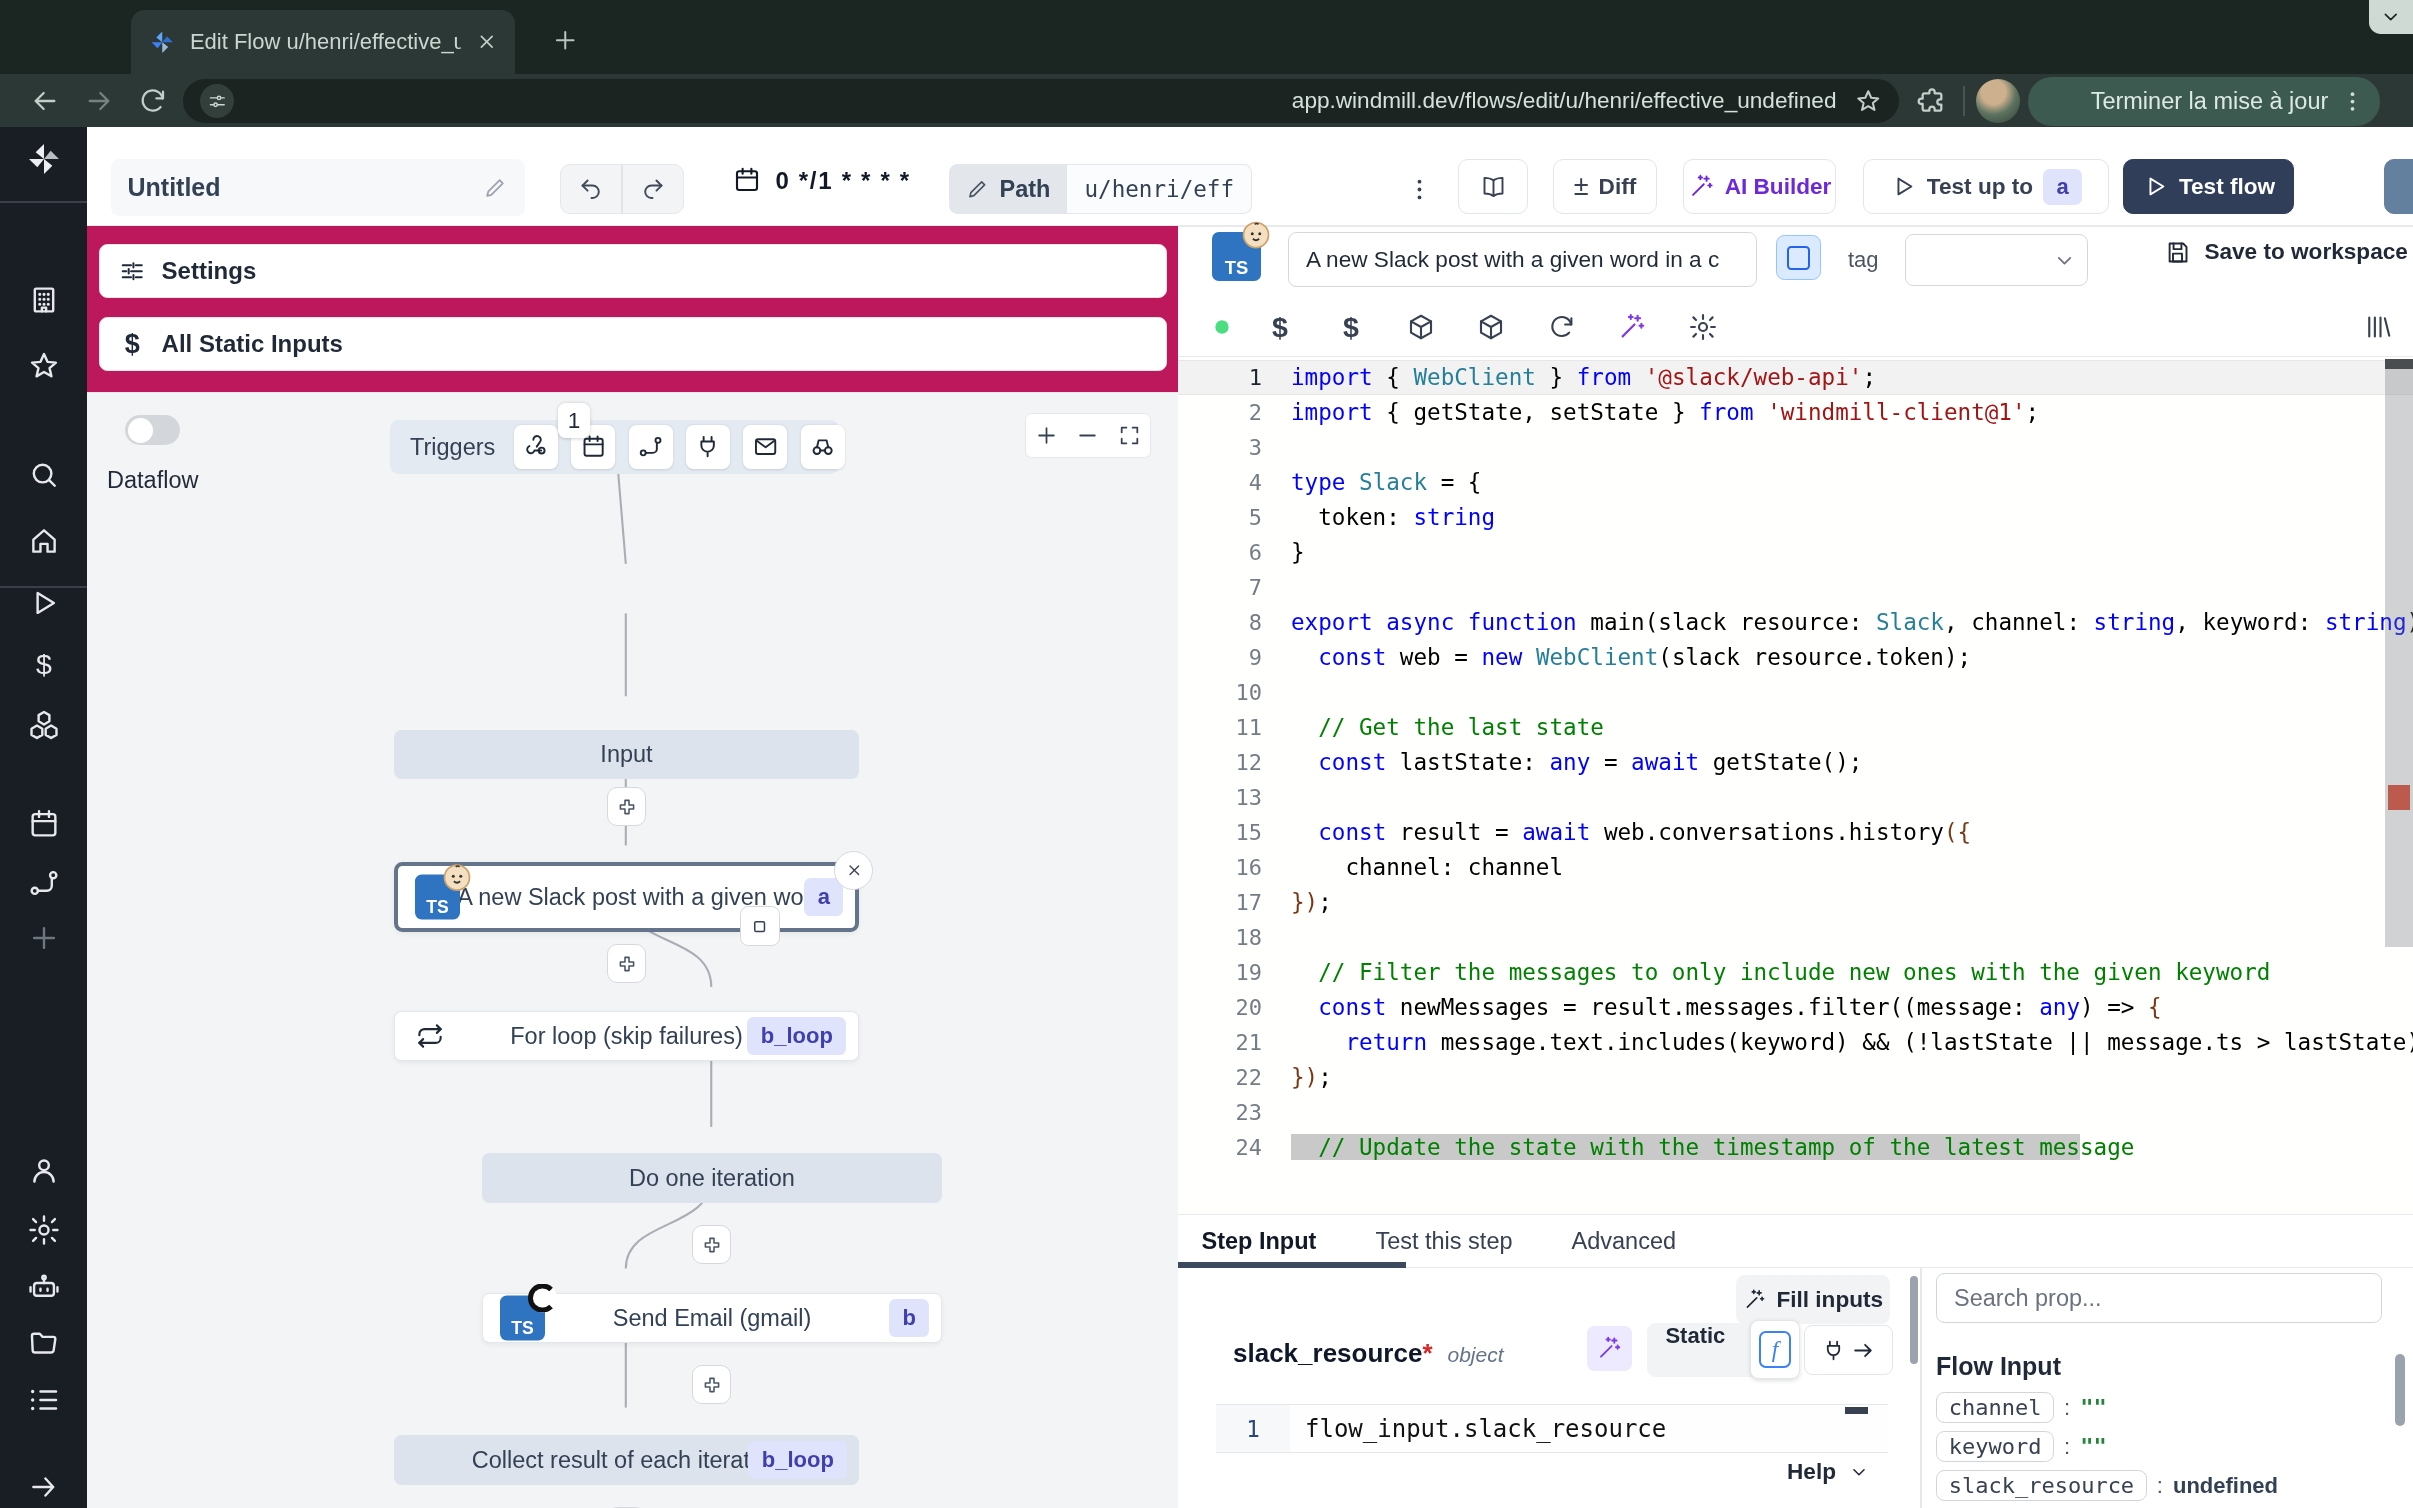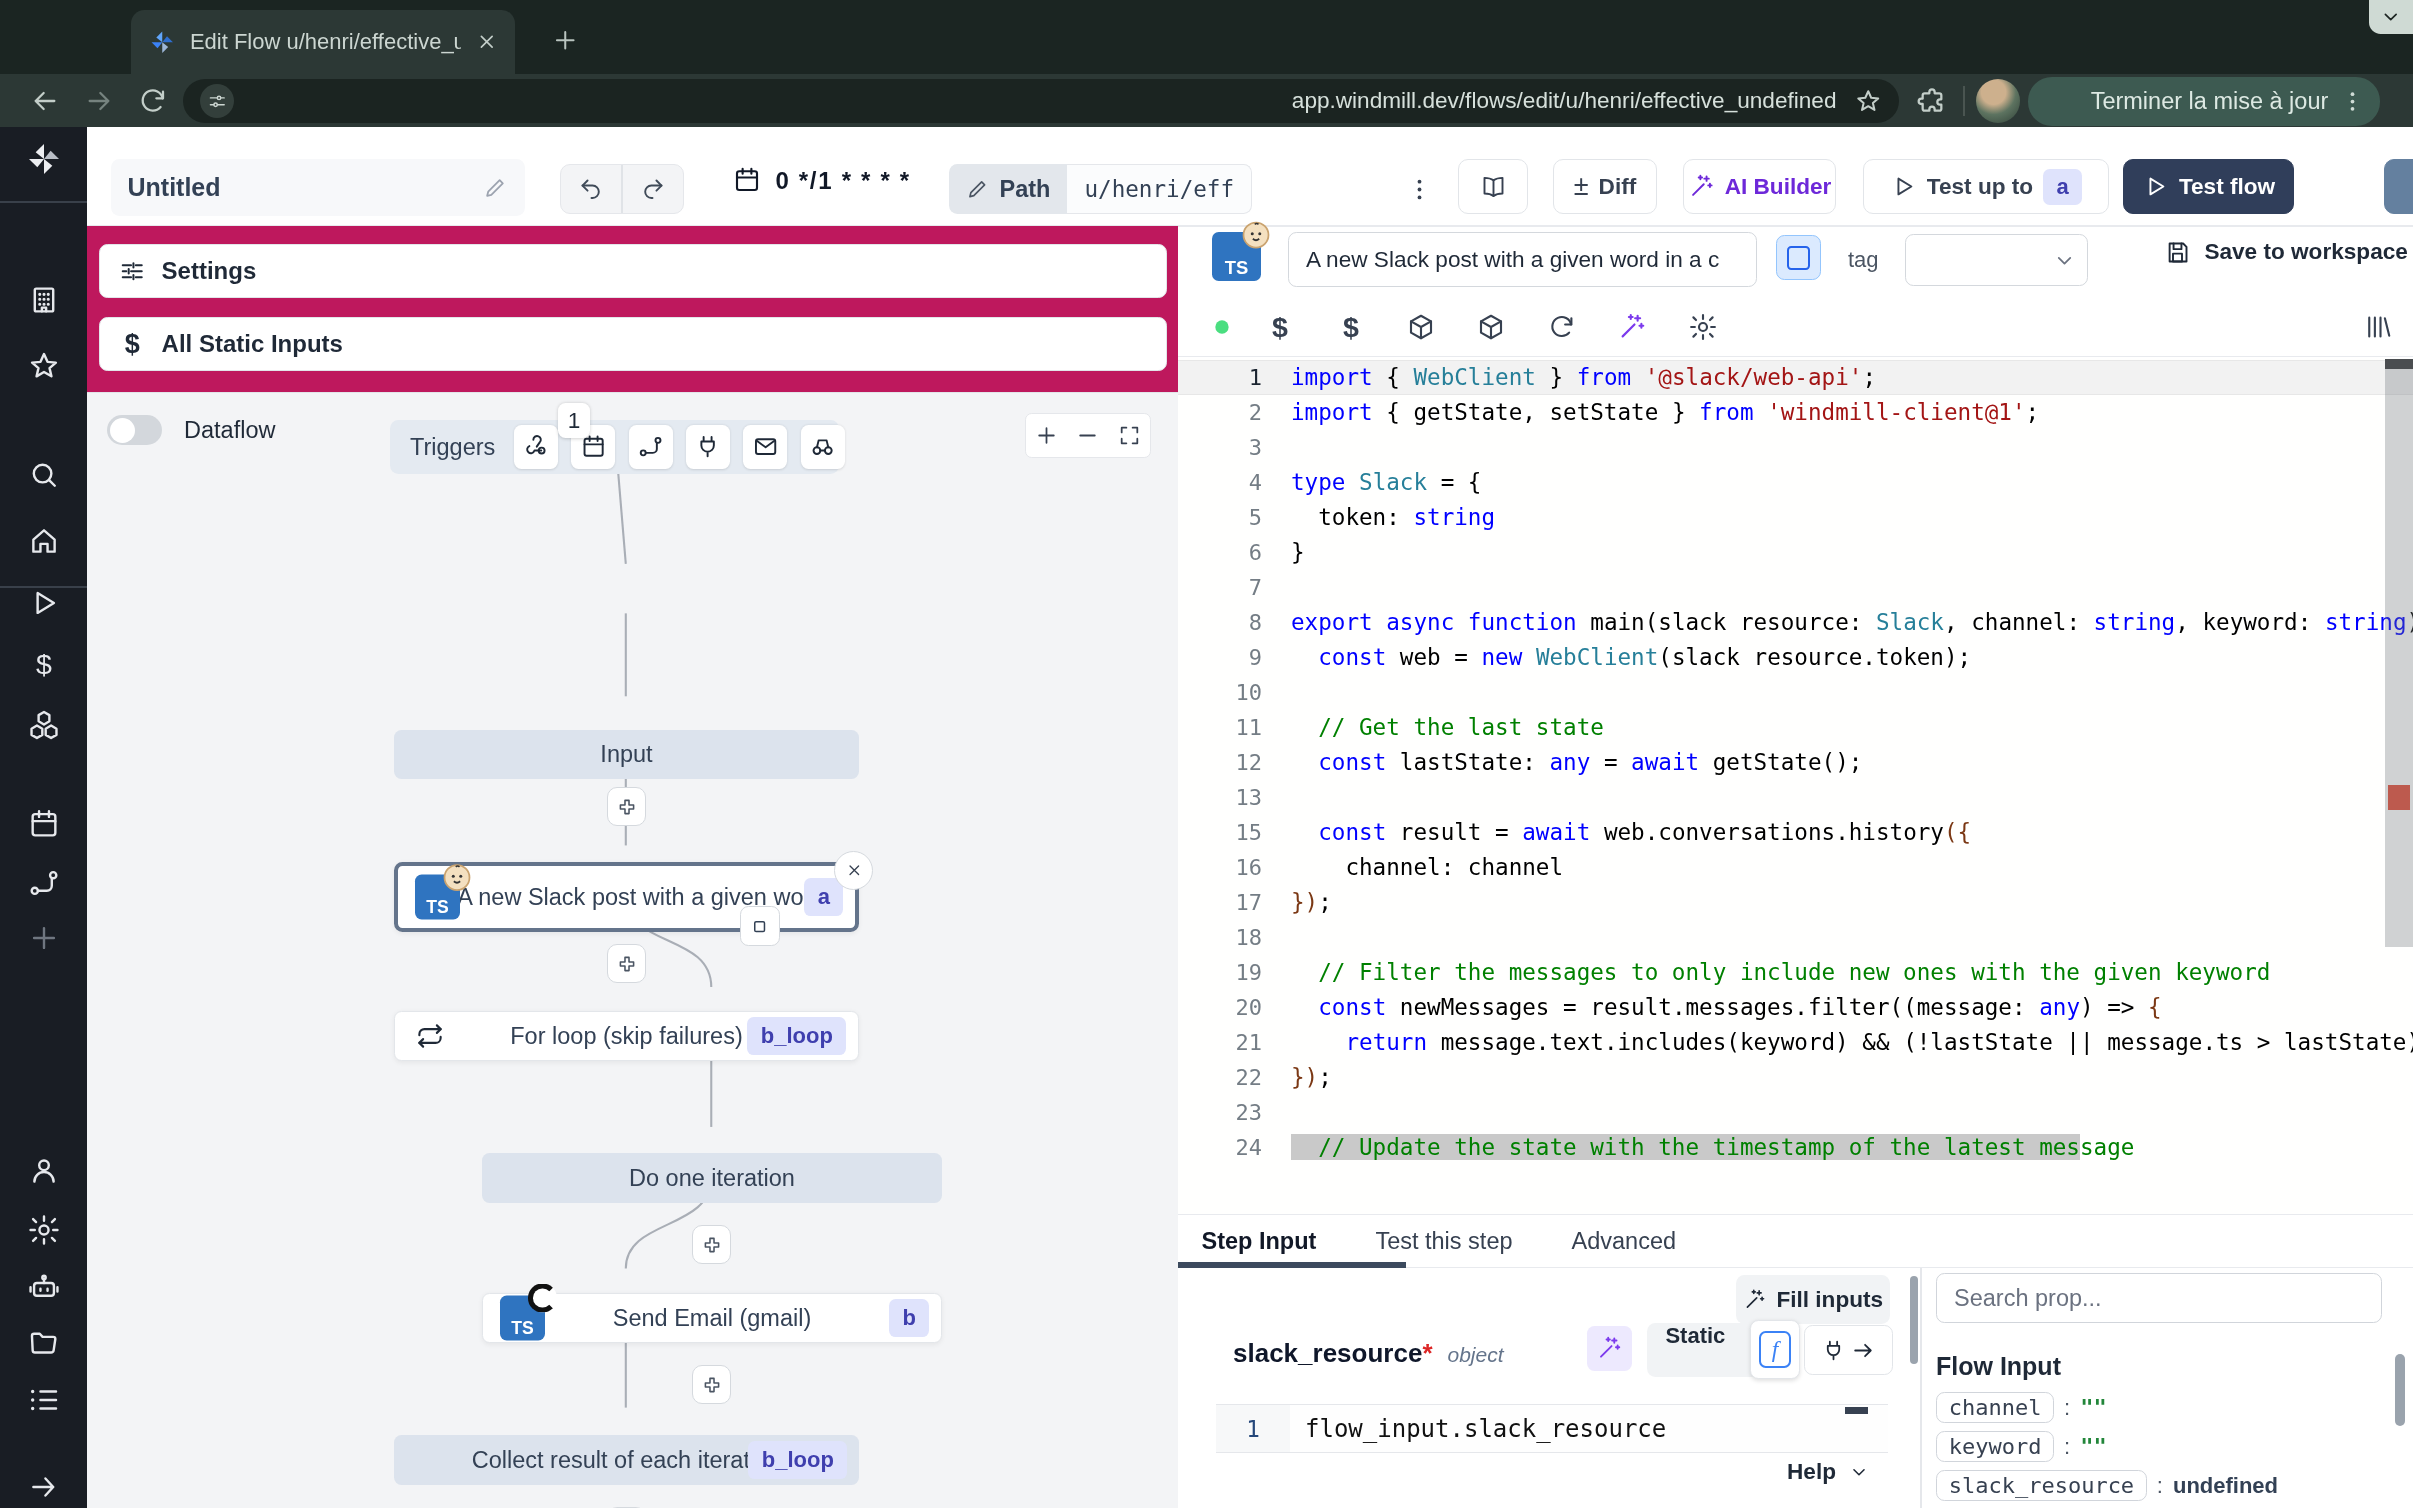--- a/index.html
+++ b/index.html
@@ -54,21 +54,21 @@
   #testupto-btn { left:1776px; top:32px; width:246px; height:55px; }
   .mini-badge { background:#dfe3fc; color:#3f3fae; font-weight:600; font-size:22px; border-radius:6.7px; padding:5px 13.4px; }
   #testflow-btn { left:2036px; top:32px; width:171px; height:55px; background:#303e5a; border-color:#303e5a; color:#fff; font-weight:700; }
   #draft-btn { left:2297px; top:32px; width:168px; height:55px; background:#64809f; border-color:#64809f; color:#fff; font-weight:700; }
 
   
   #graph-panel { left:87px; top:226px; width:1216px; height:1282px; background:#be185d; border-right:2.5px solid #e2e5e9; overflow:hidden; }
   .gcard { position:absolute; left:11.7px; width:1068px; height:54px; background:#fff; border:1.7px solid #e2e5e9; border-radius:8.4px; display:flex; align-items:center; gap:15px; padding:0 18.4px; font-size:24px; font-weight:700; color:#1f2937; }
   #graph-zone { position:absolute; left:0; top:166px; width:1091px; height:1116px; background:#f3f4f6; border-top:1.7px solid #e2e5e9; }
   #lines-svg { position:absolute; left:0; top:0; }
-  #dataflow { position:absolute; left:20px; top:22px; display:flex; align-items:center; gap:22px; }
+  #dataflow { position:absolute; left:20px; top:22px; display:flex; align-items:center; gap:22px;flex-direction:column; }
   #dataflow .tgl { width:55px; height:30px; border-radius:15px; background:#d3d7dc; position:relative; }
   #dataflow .tgl::after { content:""; position:absolute; left:2.5px; top:2.5px; width:25px; height:25px; border-radius:50%; background:#fff; }
   #dataflow .lab { font-size:23.5px; color:#1f2937; }
   #zoom-ctl { position:absolute; left:938px; top:20px; width:126px; height:45px; background:#fff; border:1.7px solid #e5e7eb; border-radius:6.7px; display:flex; }
   #zoom-ctl > div { flex:1; display:flex; align-items:center; justify-content:center; color:#374151; }
   #triggers-bar { position:absolute; left:303px; top:27px; width:449px; height:54px; background:#e4eaf1; border-radius:8.4px; display:flex; align-items:center; padding:0 0 0 20px; gap:13.4px; }
   #triggers-bar .tlabel { font-size:23.5px; color:#334155; margin-right:5px; }
   .trig-btn { width:44px; height:44px; background:#fff; border-radius:7.5px; box-shadow:0 0.8px 2.5px rgba(0,0,0,.12); color:#1f2937; padding:8.4px; position:relative; flex:none; }
   #trig-badge { position:absolute; left:168px; top:-17px; width:32px; height:35px; background:#fff; border-radius:7.5px; box-shadow:0 0.8px 3.4px rgba(0,0,0,.18); display:flex; align-items:center; justify-content:center; font-size:22.6px; color:#1f2937; }
   .gnode { position:absolute; border-radius:7.5px; display:flex; align-items:center; justify-content:center; font-size:23.5px; color:#334155; }

